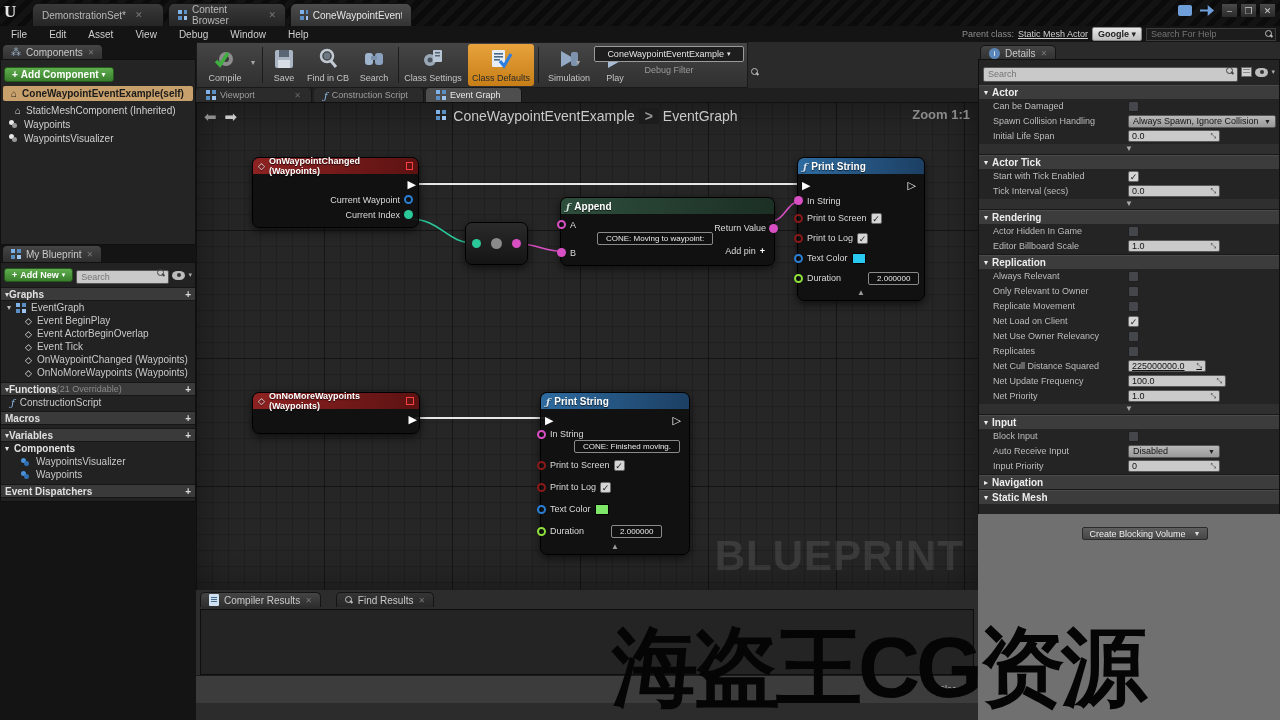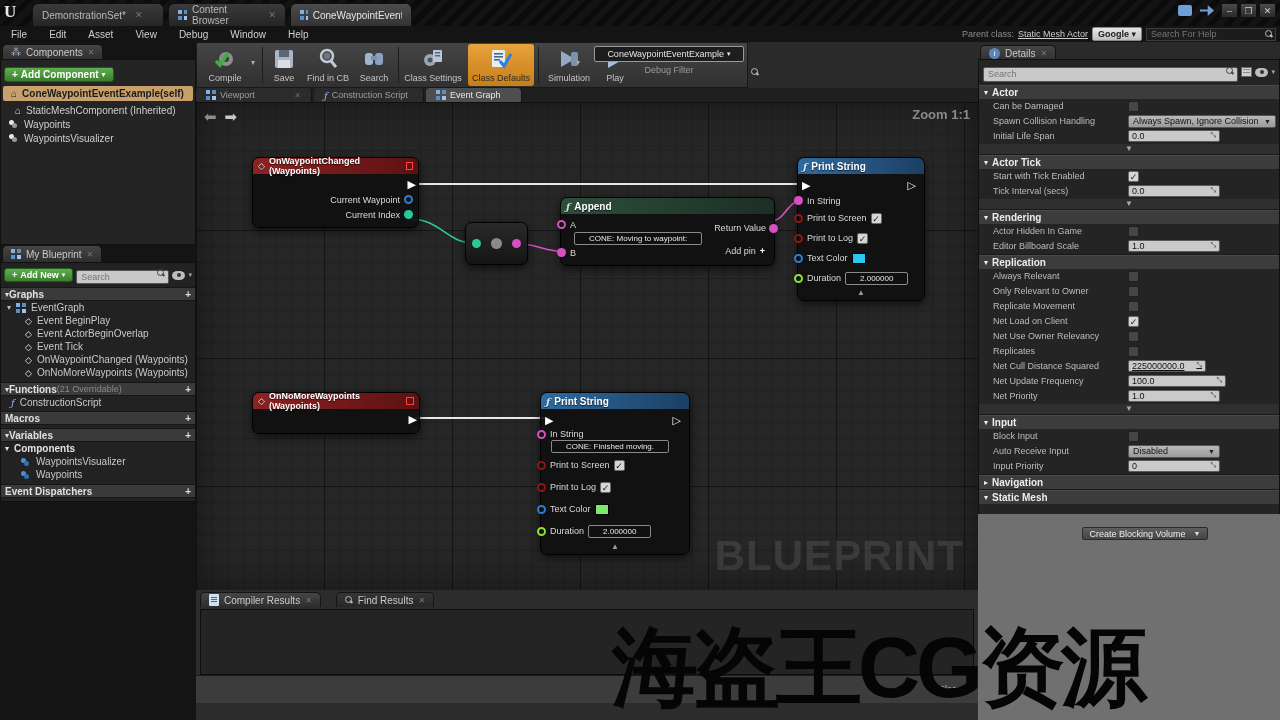--- a/index.html
+++ b/index.html
@@ -128,21 +128,21 @@
   .nhead.green { background:linear-gradient(90deg,#2e4e3c,#1c2f25); }
   .delsq { margin-left:auto; width:8px; height:8px; border:1.5px solid #ff4040; }
   .pinrow { display:flex; align-items:center; gap:4px; height:15px; position:relative; }
   .pin { width:9px; height:9px; border-radius:50%; flex:none; }
   .pin.hollow { background:transparent !important; border-width:2px; border-style:solid; }
   .execout { position:absolute; color:#fff; font-size:11px; }
   .cbx { width:11px; height:11px; background:#d6d6d6; border:1px solid #6a6a6a; border-radius:2px;
     color:#1a1a1a; font-size:9px; font-weight:bold; line-height:10px; text-align:center; }
   .cbx.off { background:#45454c; border-color:#202020; }
   .nfield { background:#101010; border:1px solid #8a8a8a; color:#e8e8e8; font-size:8px;
-    padding:1px 14px; border-radius:2px; white-space:nowrap; }
+    padding:1px 8px; border-radius:2px; white-space:nowrap;margin-left:23px; }
   .swatch { width:14px; height:11px; border:1px solid #000; }
   .collapse { text-align:center; color:#9a9a9a; font-size:8px; }
   
   #bottompanel { left:196px; top:590px; width:782px; height:130px; background:#2c2c2c; }
   .bptabs { display:flex; gap:15px; padding:2px 4px 0; }
   .bpcontent { position:absolute; left:4px; top:19px; width:774px; height:66px; background:#242424;
     border:1px solid #0e0e0e; }
   .bpbar { position:absolute; left:0px; top:85px; width:782px; height:28px; background:#3c3c3c;
     border-top:1px solid #1a1a1a; }
   .clearbtn { position:absolute; right:18px; top:8px; color:#b5b5b5; font-size:9px; }
@@ -153,21 +153,21 @@
   #details { left:978px; top:42px; width:302px; height:678px; background:#2a2a2a; }
   #details .panelbody { position:absolute; left:0; top:17px; width:302px; height:461px; }
   .dsearchrow { display:flex; align-items:center; gap:3px; padding:3px 4px; }
   .dsect { border-bottom:1px solid #191919; }
   .dhead { background:#3c3c3c; height:14px; display:flex; align-items:center; gap:4px;
     color:#ececec; font-size:10px; font-weight:bold; padding:0 5px;
     border-top:1px solid #4a4a4a; }
   .drow { display:flex; align-items:center; height:15px; padding-left:14px; }
   .dlabel { color:#bdbdbd; font-size:9px; width:135px; flex:none; }
   .fld { background:#cacaca; border:1px solid #5a5a5a; border-radius:2px; color:#141414;
-    font-size:9px; height:12px; display:flex; align-items:flex-start; padding:0 3px; gap:4px; }
+    font-size:9px; height:12px; display:flex; align-items:center; padding:0 3px; gap:4px; }
   .fld .exp { margin-left:auto; color:#333; font-size:7px; }
   .ddc { background:linear-gradient(#b9b9b9,#9a9a9a); border:1px solid #555; border-radius:2px;
     color:#141414; font-size:9px; height:13px; display:flex; align-items:center; padding:0 4px;
     gap:6px; }
   .ddc .caret { margin-left:auto; font-size:7px; color:#222; }
   .expander { text-align:center; color:#aaa; font-size:8px; height:10px; line-height:9px;
     background:#2f2f2f; }
   .grayarea { position:absolute; left:0; top:472px; width:308px; height:206px; background:#707070; }
   .eyeico { display:inline-block; width:13px; height:9px; background:#bdbdbd;
     border-radius:50%/60%; position:relative; }
@@ -465,20 +465,26 @@
   <div class="gtab active" style="width:96px;">
     <span class="gridicon"></span>
     <span>Event Graph</span>
   </div>
 </div>
 
 <div id="canvas" class="abs">
   <div class="abs navarrows">
     <span>⬅</span><span style="color:#c9c9c9;">➡</span>
   </div>
+  <div class="abs crumb">
+    <span class="gridicon" style="width:13px;height:13px;vertical-align:-2px;"></span>
+    <span>ConeWaypointEventExample</span>
+    <span class="sep">&gt;</span>
+    <span>EventGraph</span>
+  </div>
   <div class="abs zoomlbl">Zoom 1:1</div>
   <div class="abs bpwm">BLUEPRINT</div>
 
   <svg class="abs" width="782" height="488" style="left:0;top:0;pointer-events:none;">
     <path d="M222 82 H601" stroke="#e8e8e8" stroke-width="2" fill="none"></path>
     <path d="M219 316 H354" stroke="#e8e8e8" stroke-width="2" fill="none"></path>
     <path d="M214 117 C245 117 250 141 278 141" stroke="#2bc89a" stroke-width="1.6" fill="none"></path>
     <path d="M316 141 C340 141 348 150 371 150" stroke="#d84fc4" stroke-width="1.6" fill="none"></path>
     <path d="M572 120 C590 120 590 99 605 99" stroke="#d84fc4" stroke-width="1.6" fill="none"></path>
   </svg>

